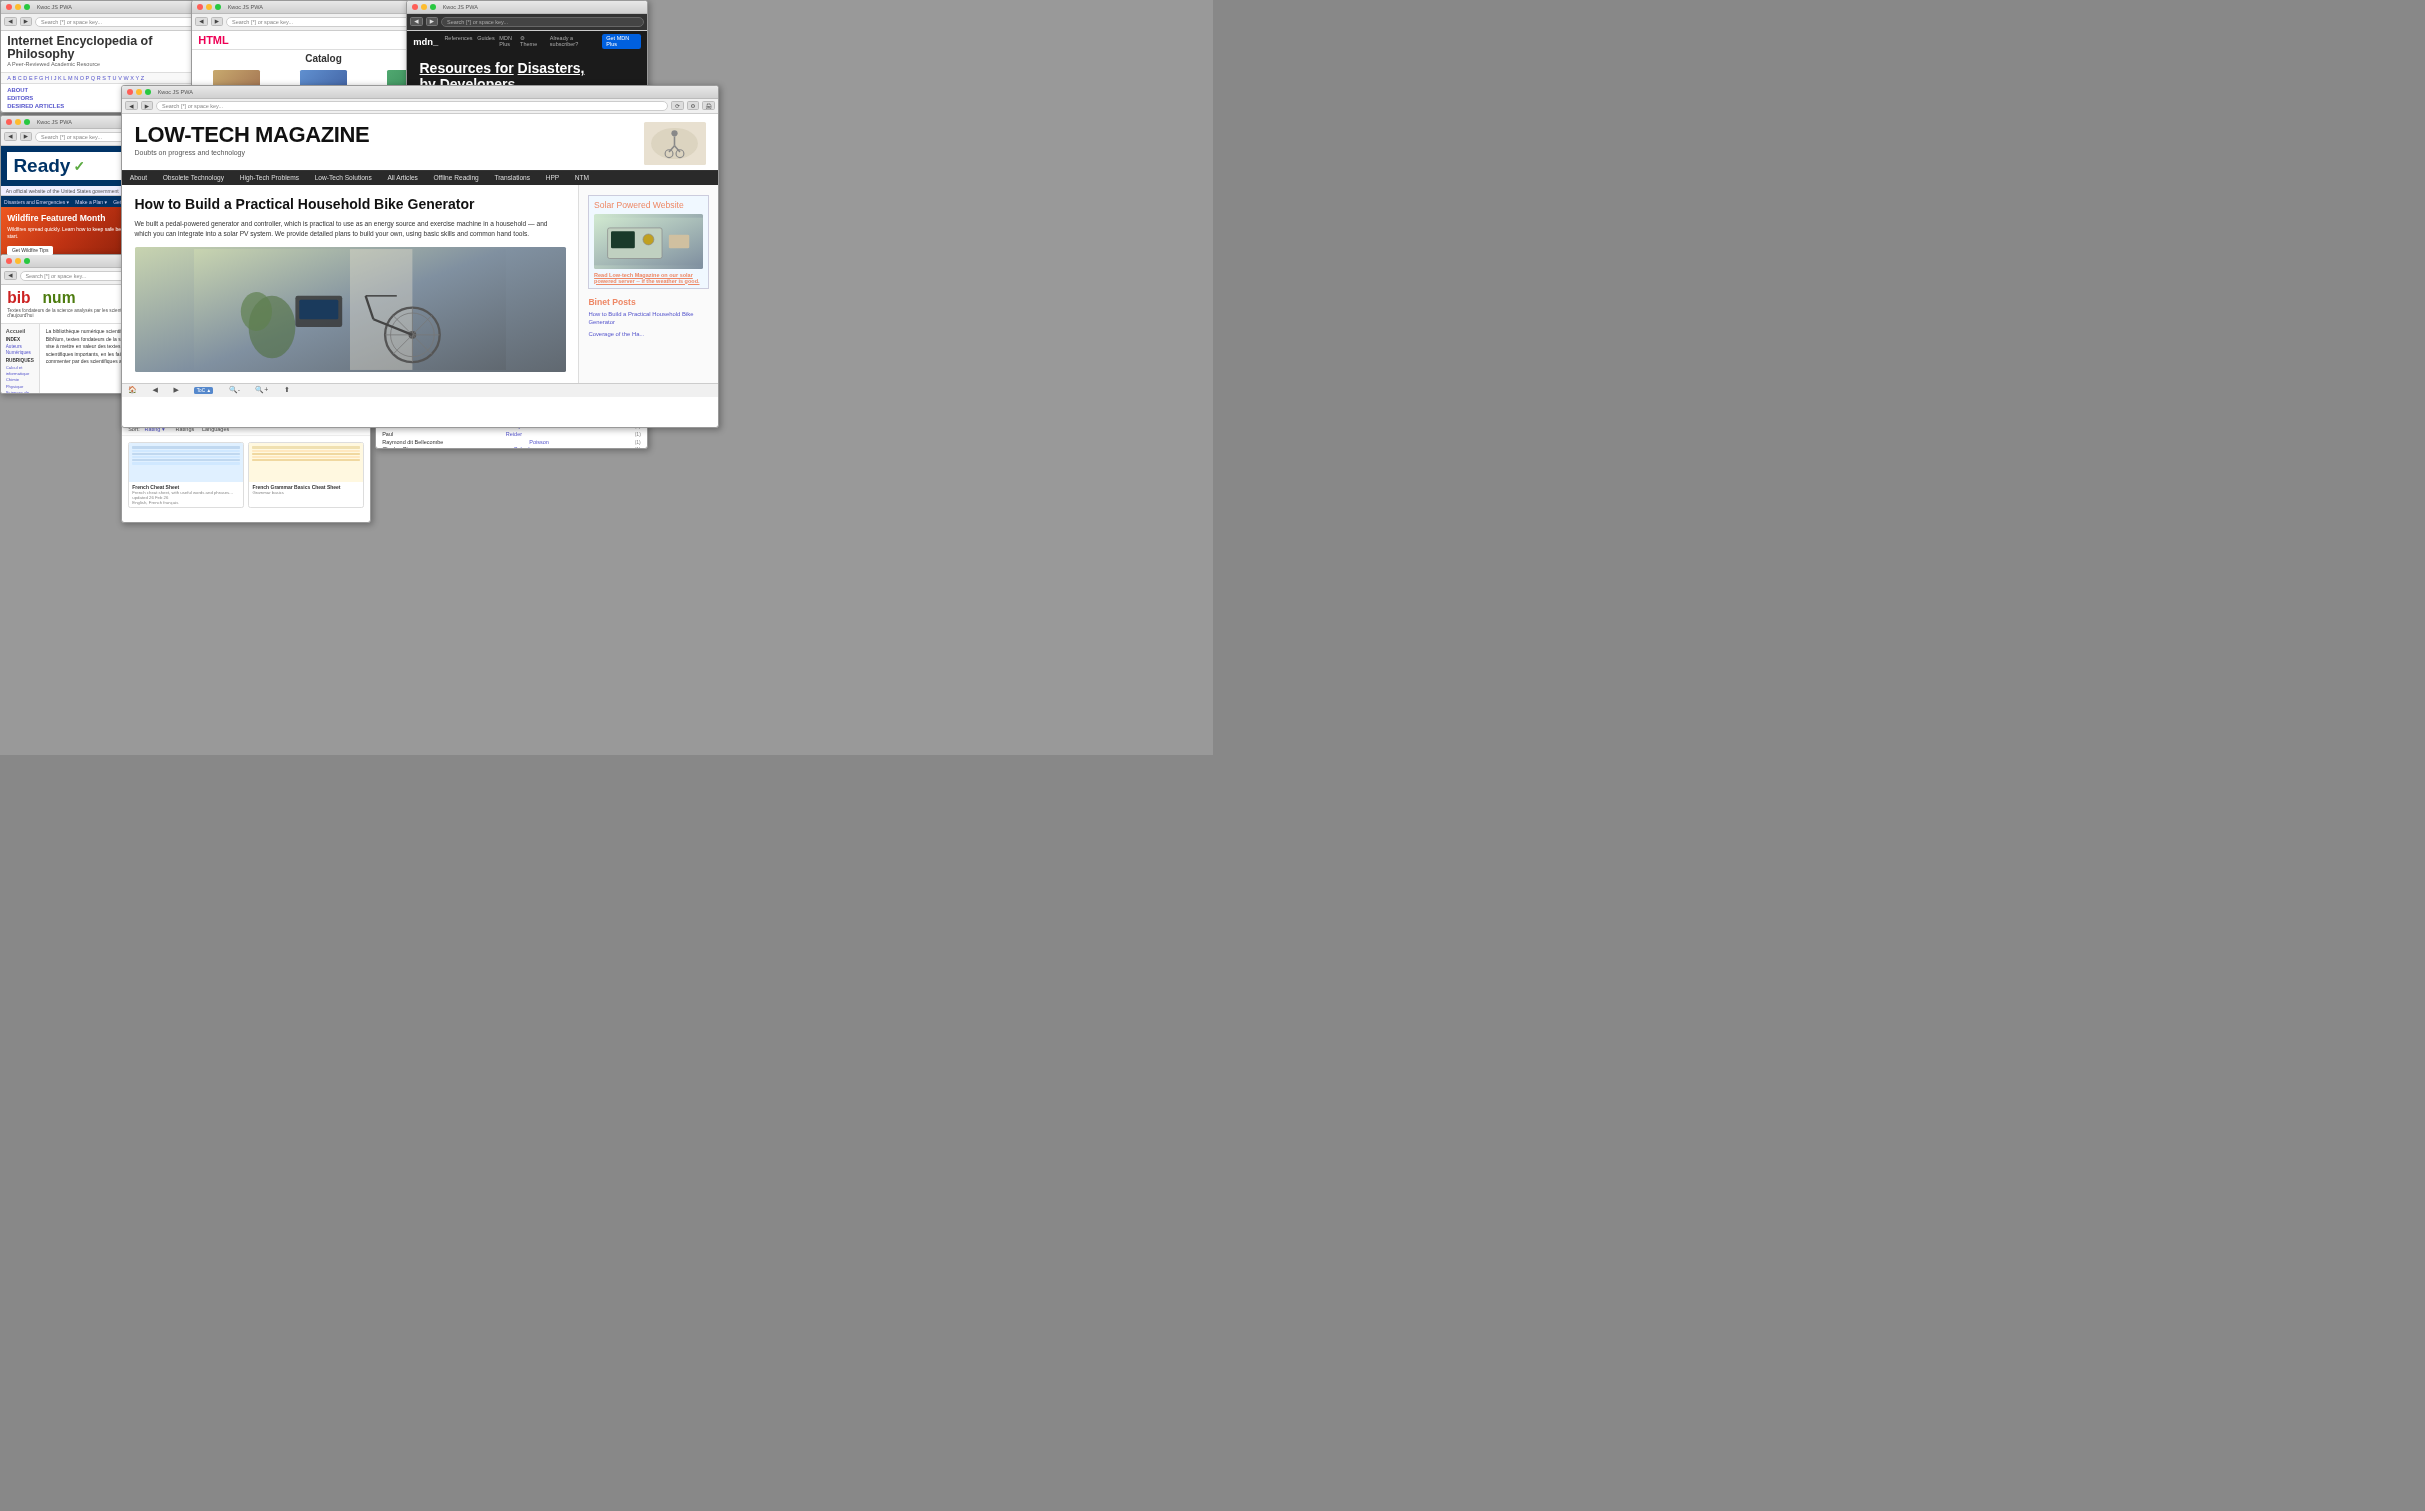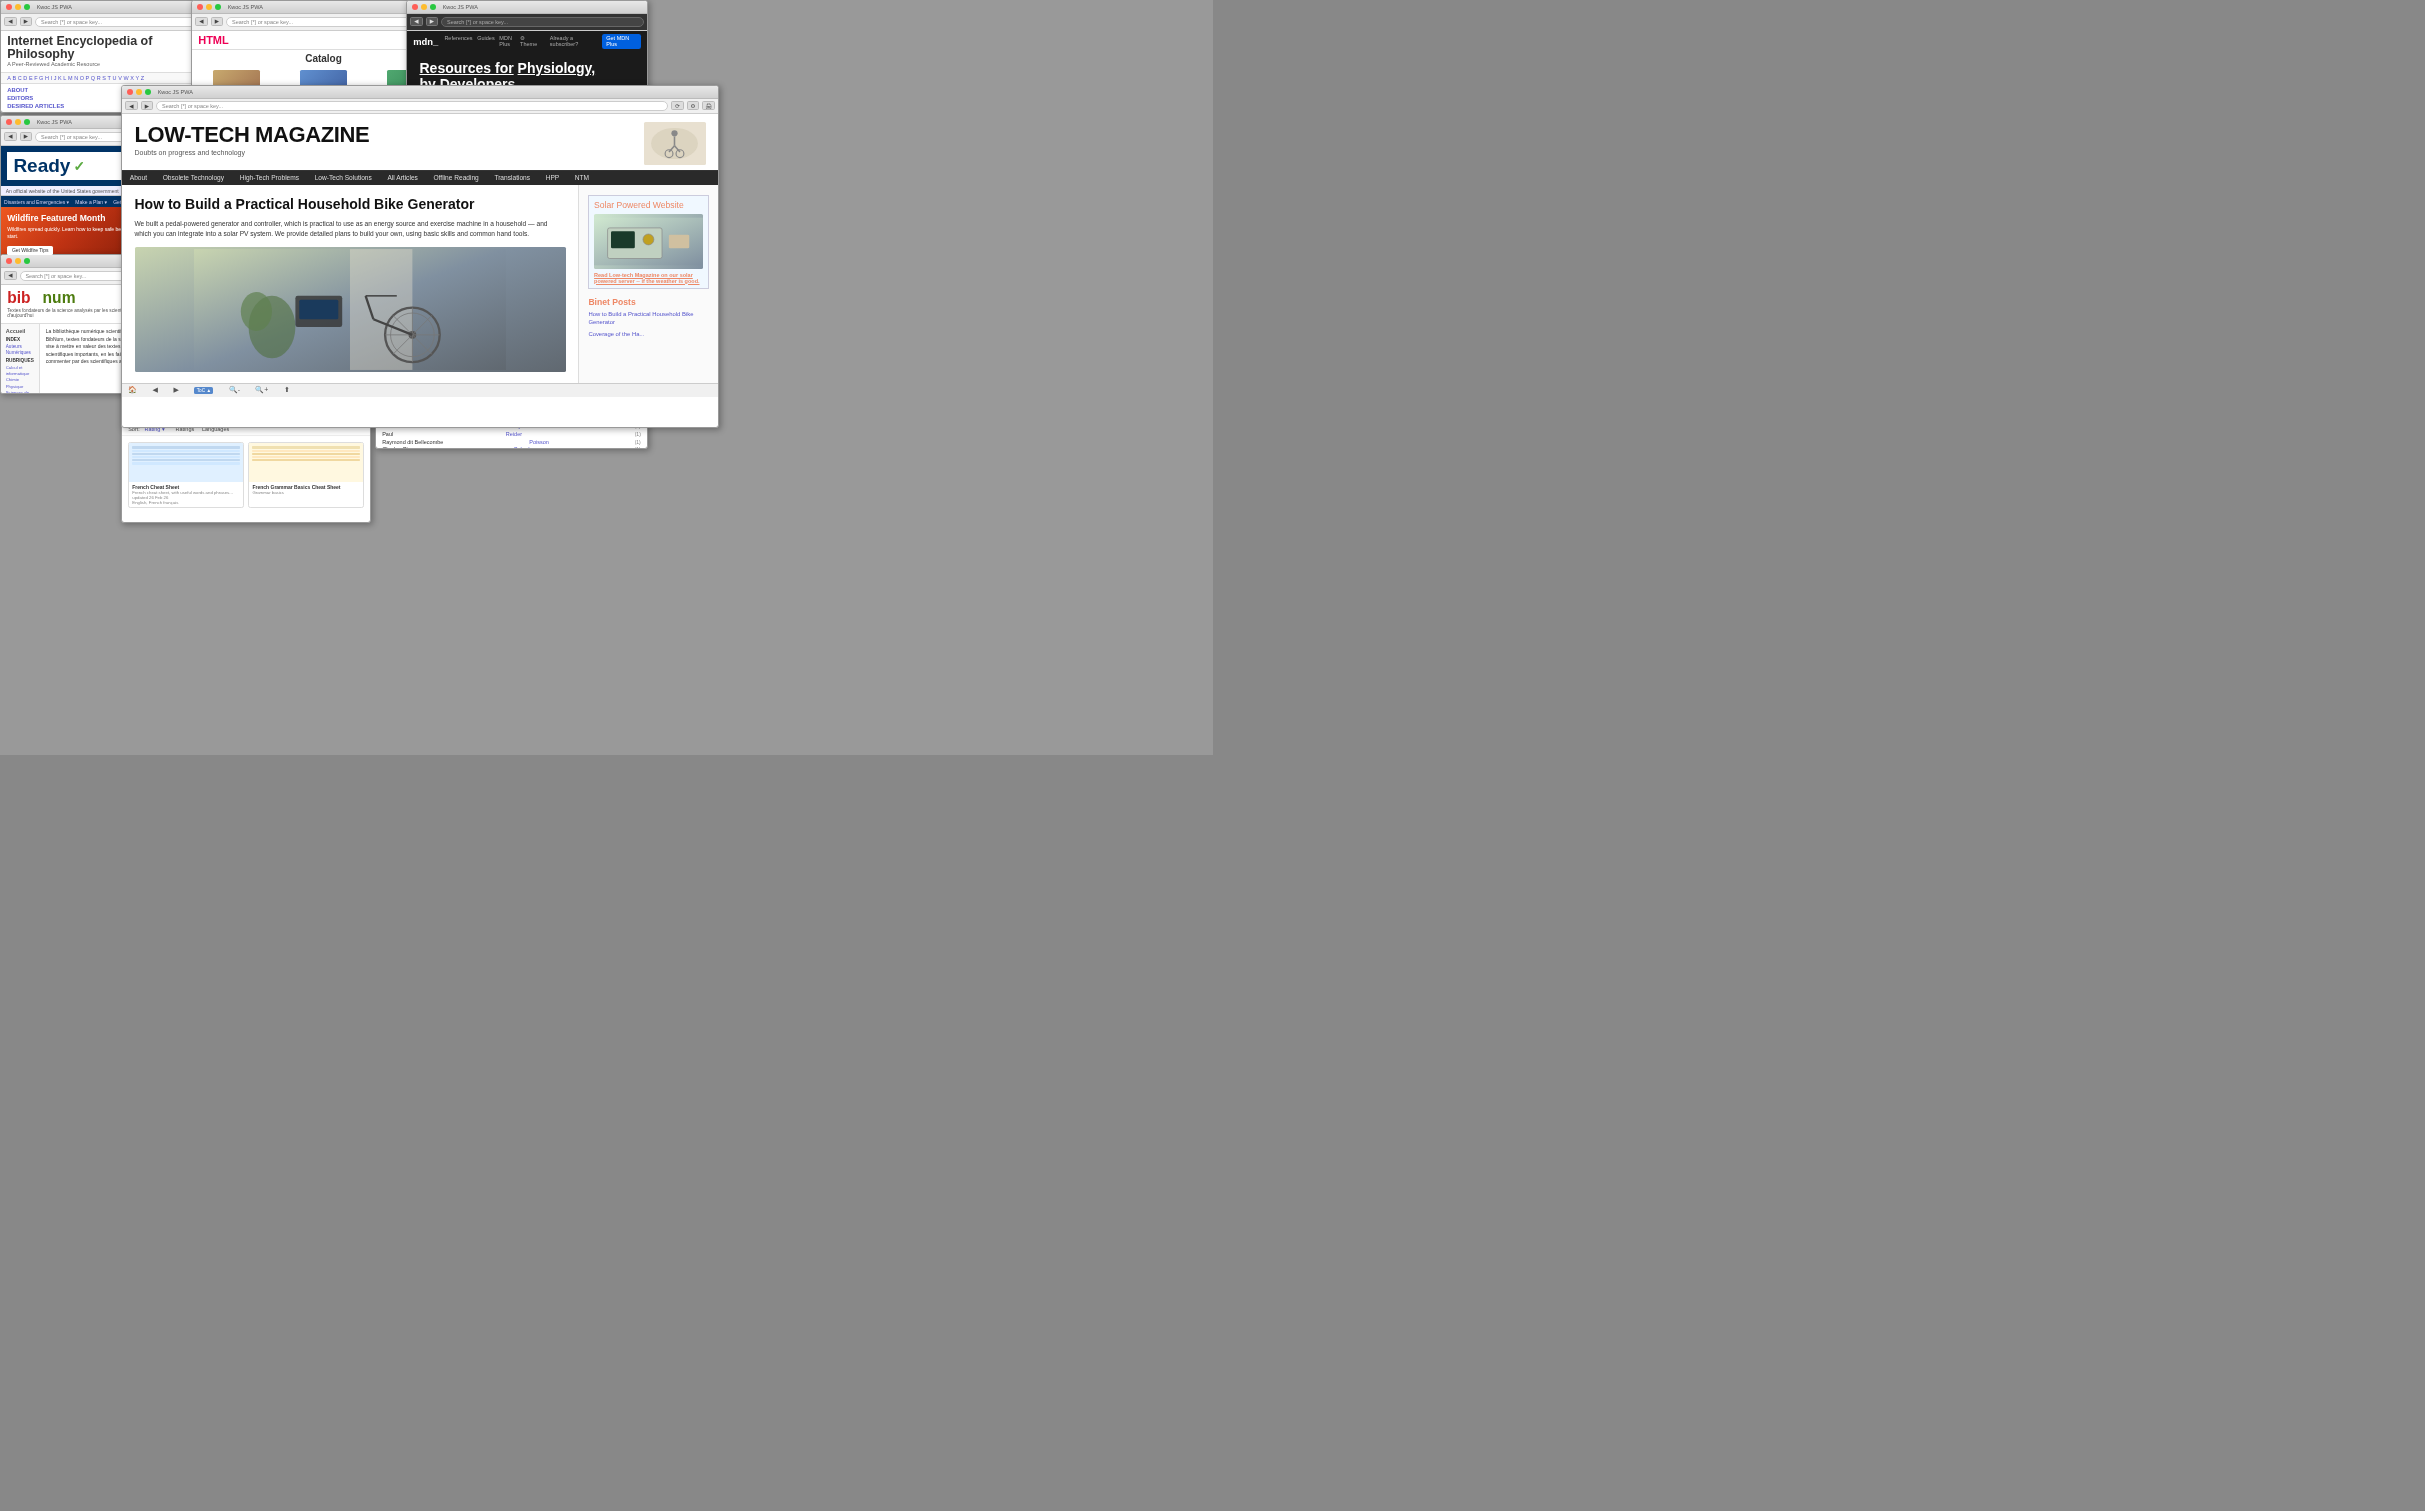--- a/index.html
+++ b/index.html
@@ -597,21 +597,21 @@
         <span>Guides</span>
         <span>MDN Plus</span>
       </div>
       <span class="mdn-theme">⚙ Theme</span>
       <span style="margin-left:3.1px;color:#aaa;font-size:5.5px;">Already a subscriber?</span>
       <span class="mdn-subscribe">Get MDN Plus</span>
     </div>
     <div class="mdn-hero">
       <div class="mdn-hero-title">
         <span>Resources for</span>
-        <span style="text-decoration:underline;">Physiology,</span>
+        <span style="text-decoration:underline;">Disasters,</span>
         <br>
         <span>by Developers.</span>
       </div>
       <div class="mdn-hero-sub">Documenting web technologies, including CSS, HTML, and JavaScript, since 2005.</div>
     </div>
     <div class="mdn-search-bar">
       
       
     </div>
   </div>

